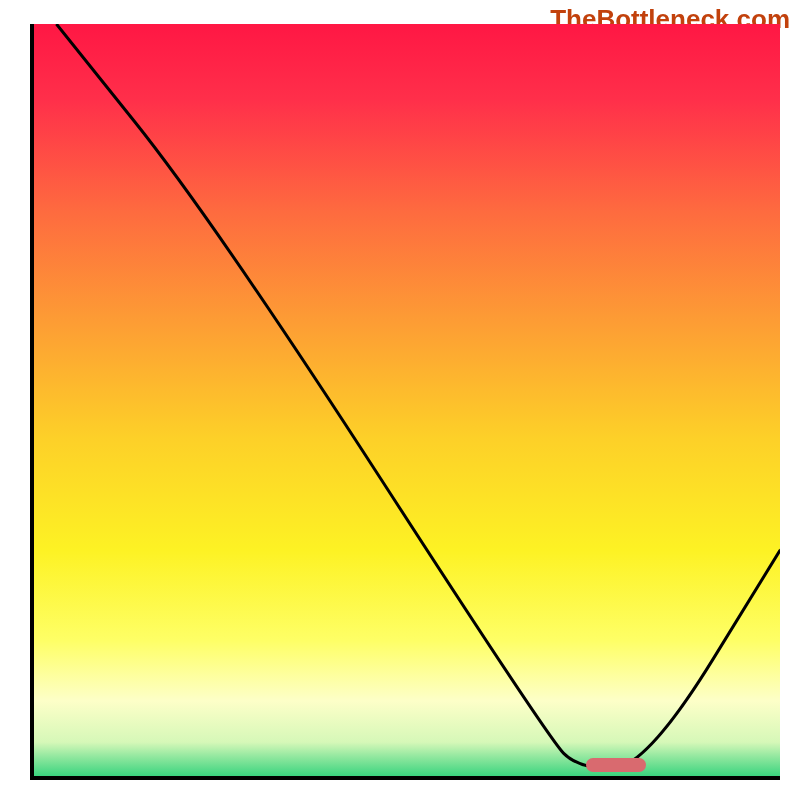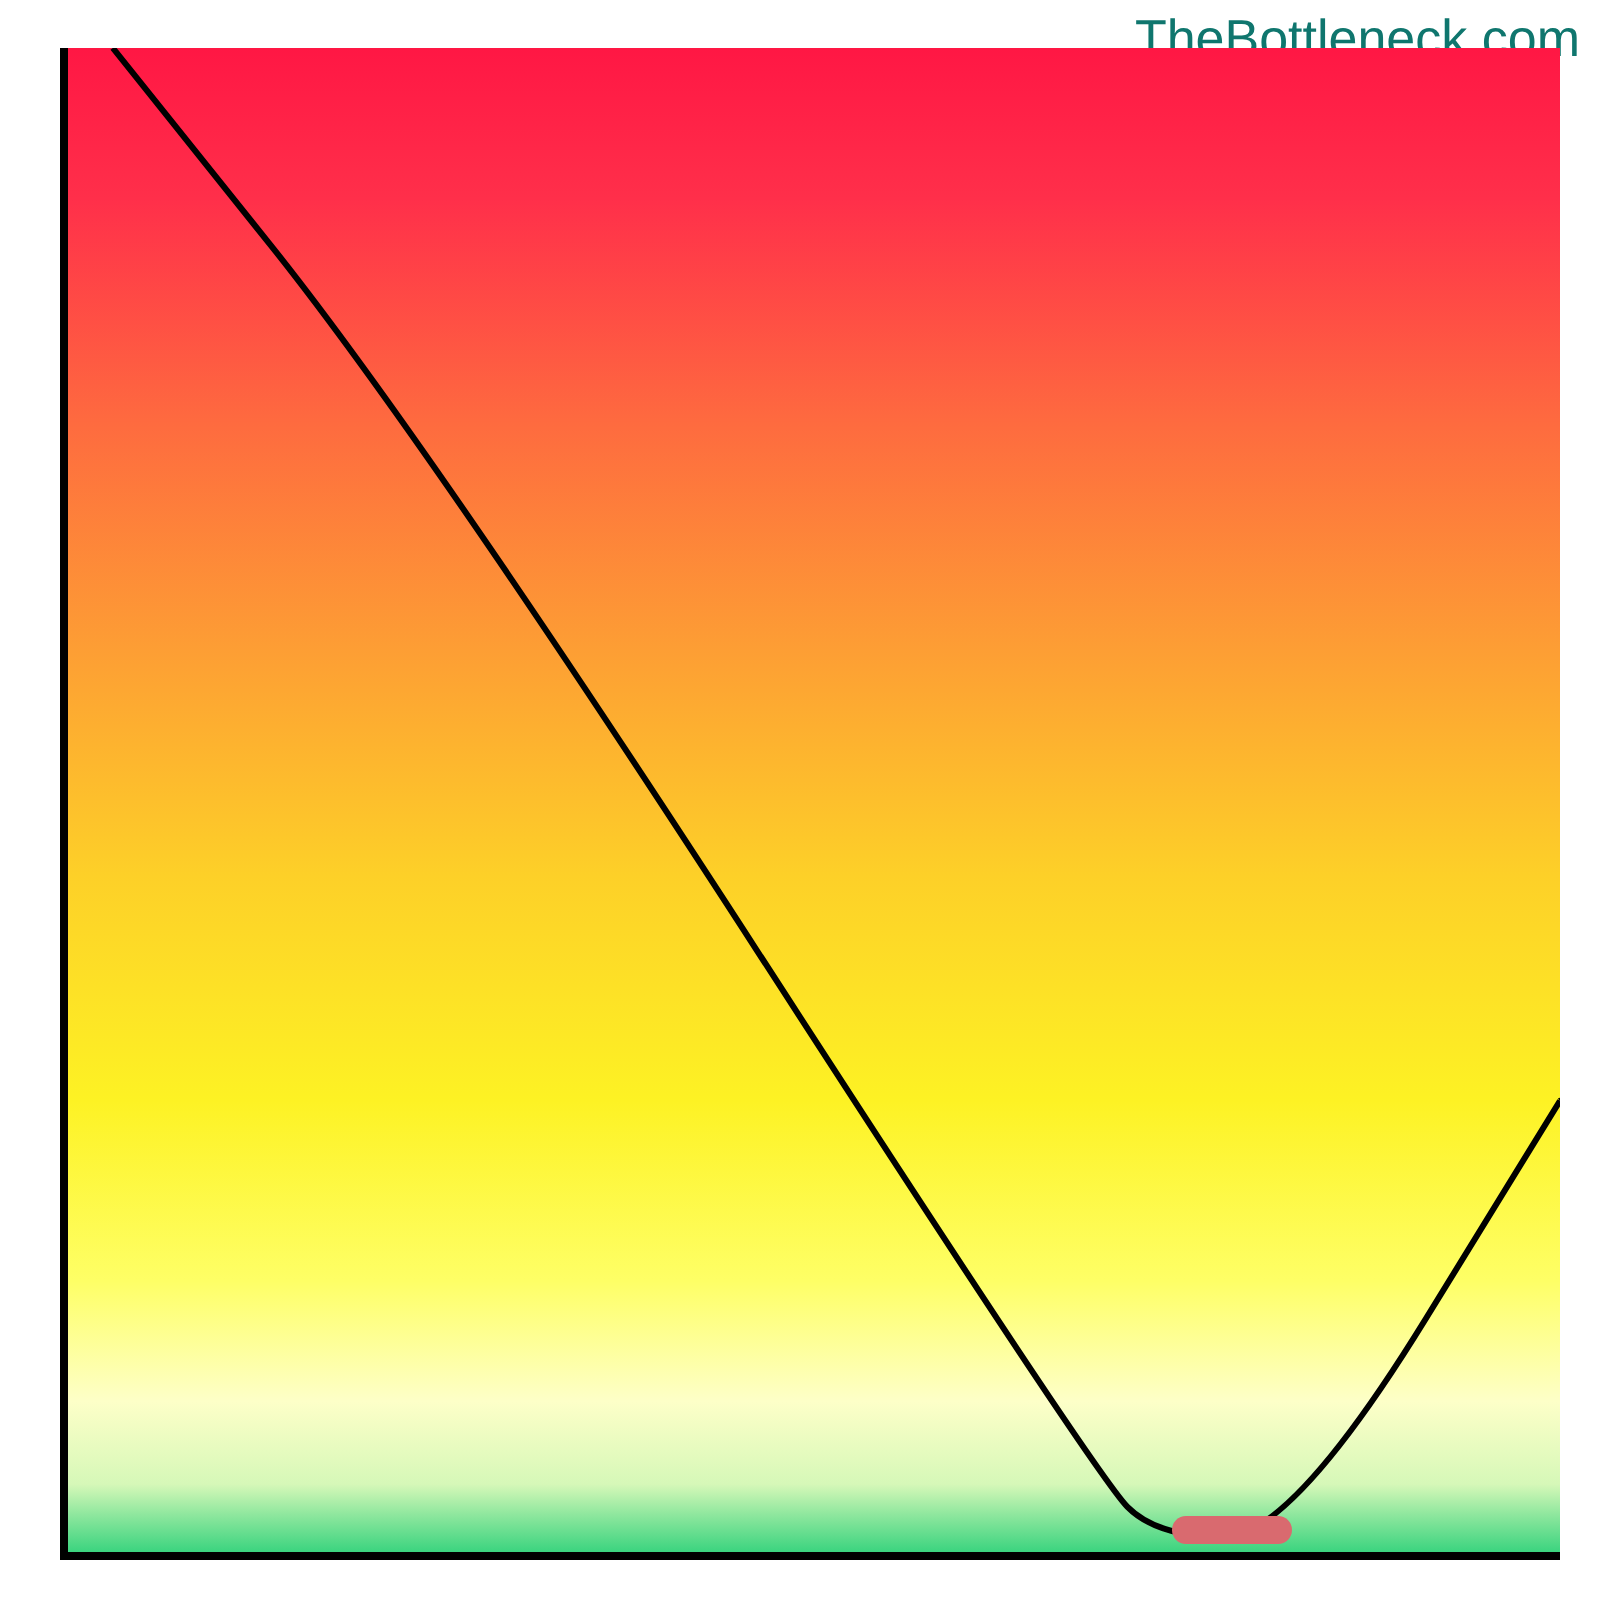--- a/index.html
+++ b/index.html
@@ -13,22 +13,22 @@
   .container {
     position: relative;
     width: 800px;
     height: 800px;
   }
   .watermark {
     position: absolute;
     top: 4px;
     right: 10px;
     font-size: 26px;
-    font-weight: 400;
-    color: #0f766e;
+    font-weight: 700;
+    color: #c2410c;
     letter-spacing: 0px;
   }
   .axes {
     position: absolute;
     left: 30px;
     top: 24px;
     width: 750px;
     height: 756px;
     border-left: 4px solid #000;
     border-bottom: 4px solid #000;

